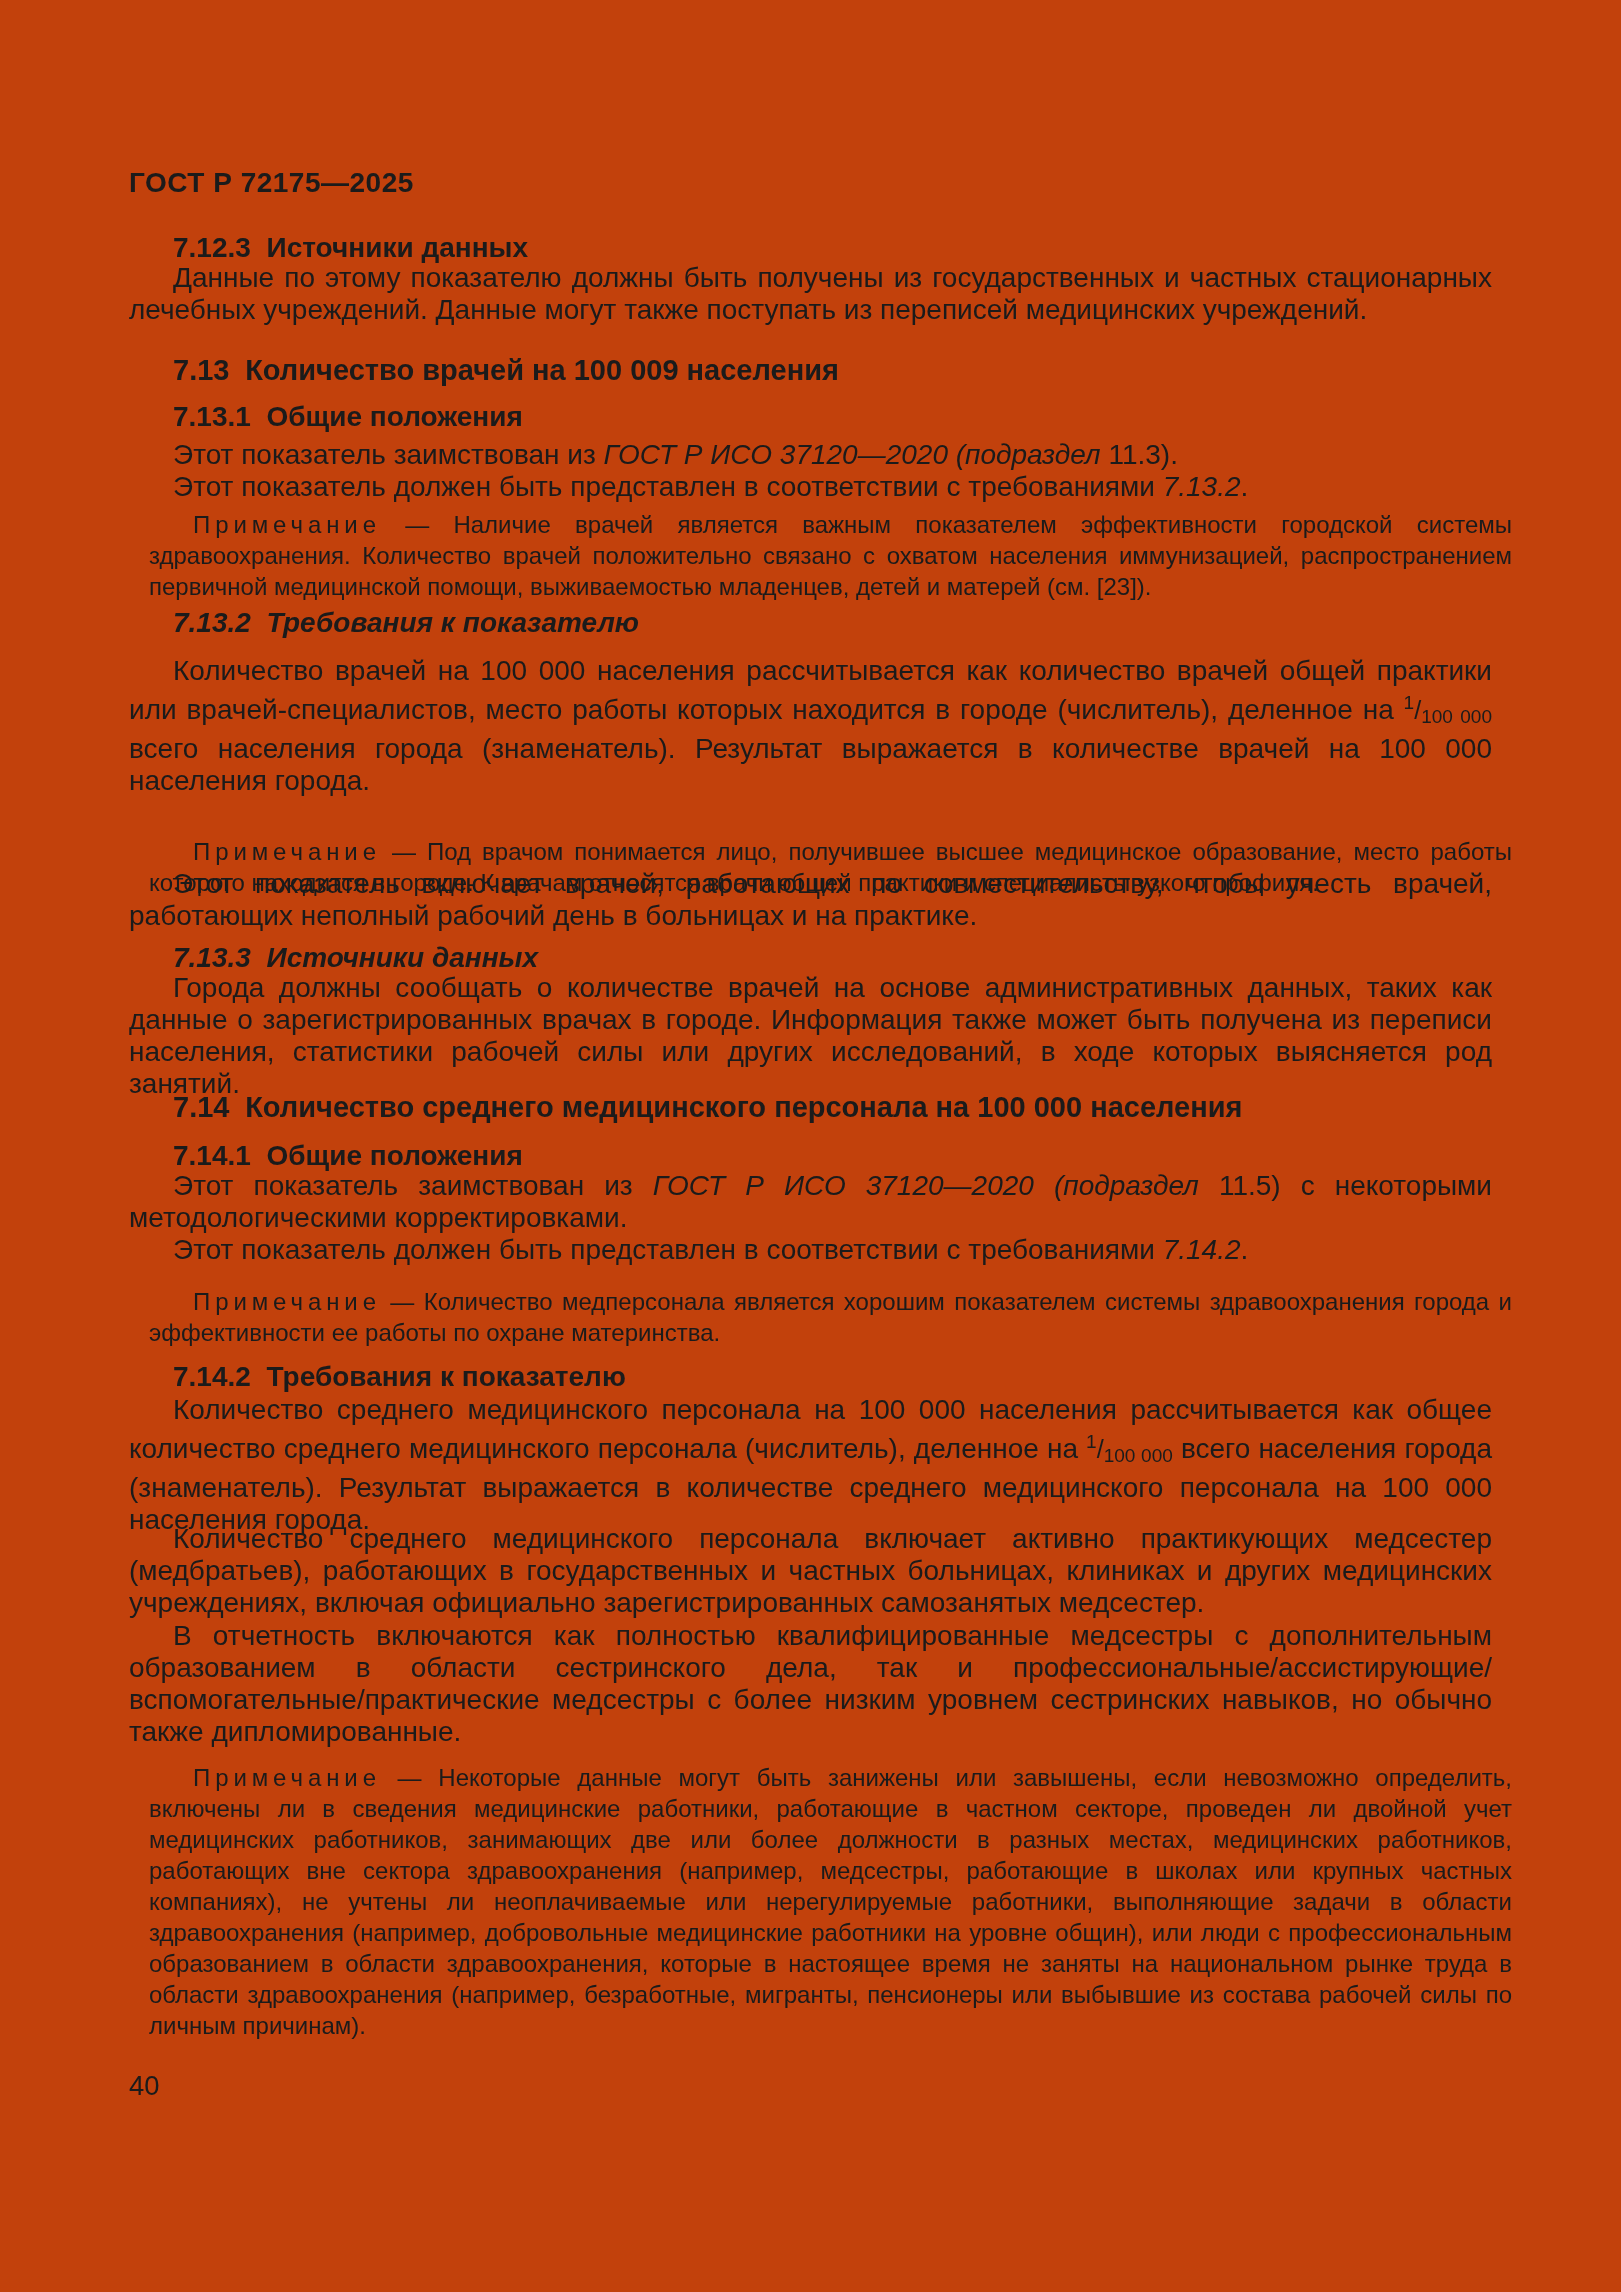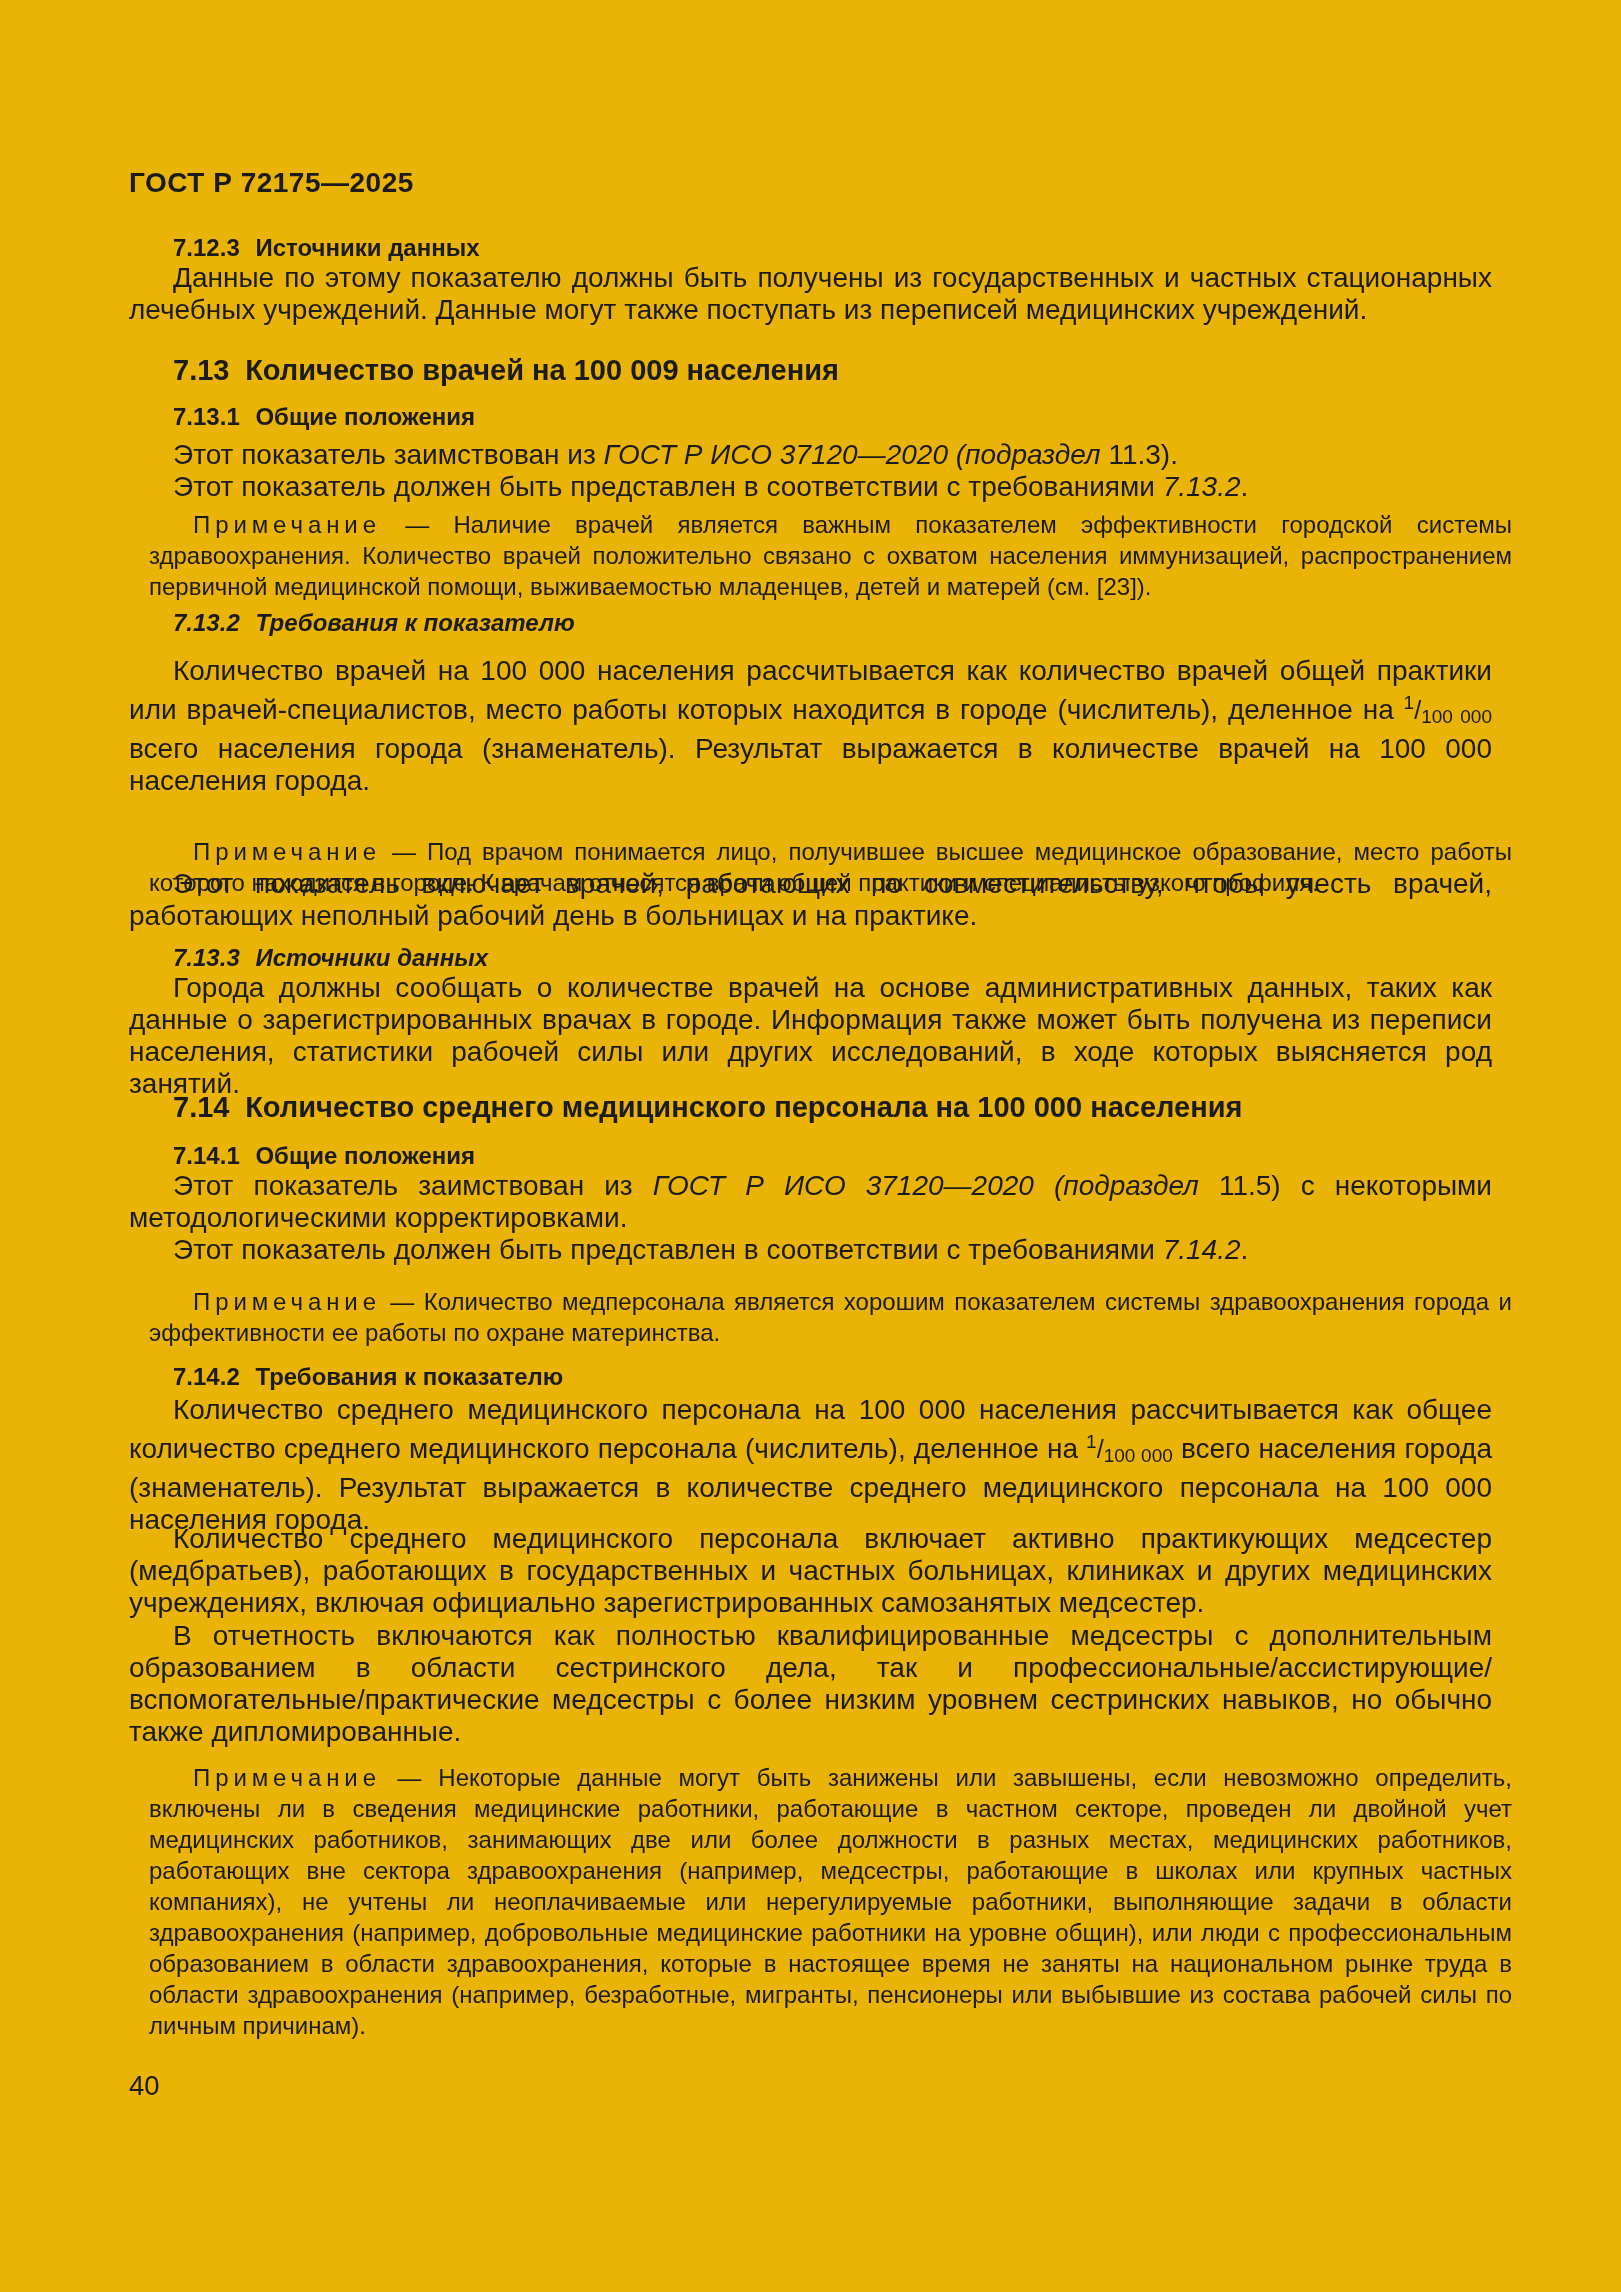--- a/index.html
+++ b/index.html
@@ -1,20 +1,20 @@
 <!DOCTYPE html>
 <html lang="ru"><head>
 <meta charset="utf-8">
 <style>
   html, body { margin: 0; padding: 0; background: #e8e8e8; }
   .page {
     position: relative;
     width: 1621px;
     height: 2293px;
-    background: #eab308;
+    background: #c2410c;
     font-family: "Liberation Sans", "DejaVu Sans", sans-serif;
     color: #1b1b1b;
     overflow: hidden;
   }
   .blk {
     position: absolute;
     left: 129px;
     width: 1363px;
   }
   .doc-header {
@@ -22,21 +22,21 @@
     font-weight: bold;
     letter-spacing: 0.5px;
   }
   .h-top {
     font-size: 29px;
     font-weight: bold;
     padding-left: 44px;
     line-height: 35px;
   }
   .h-sub {
-    font-size: 24px;
+    font-size: 28px;
     font-weight: bold;
     padding-left: 44px;
     line-height: 33px;
   }
   .h-sub.italic { font-style: italic; }
   .h-num { margin-right: 15.7px; }
   .para {
     font-size: 28px;
     line-height: 32px;
     text-align: justify;

